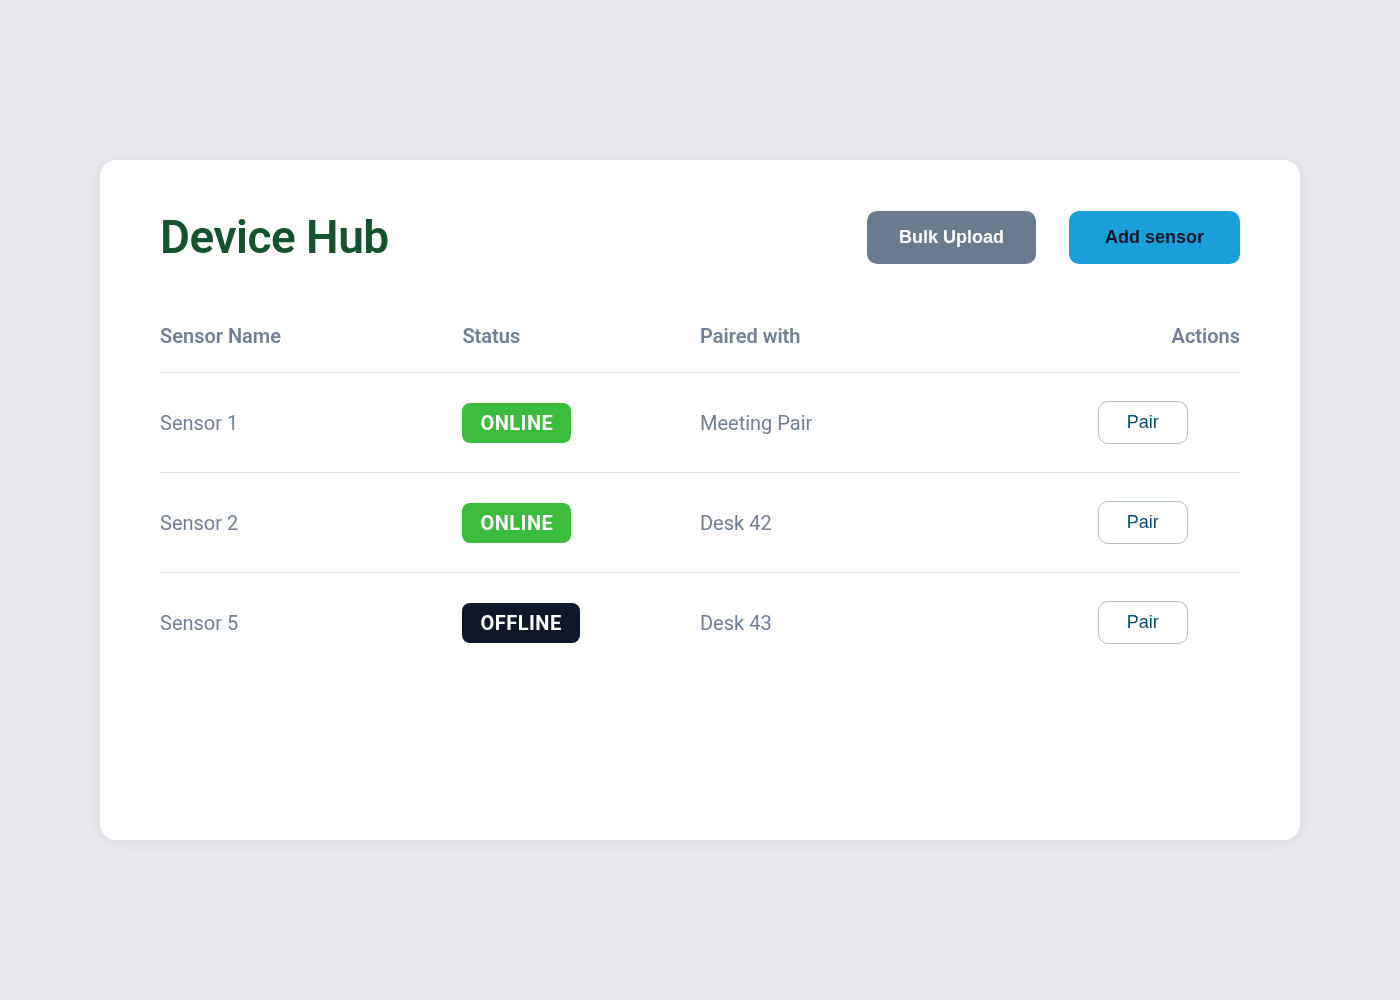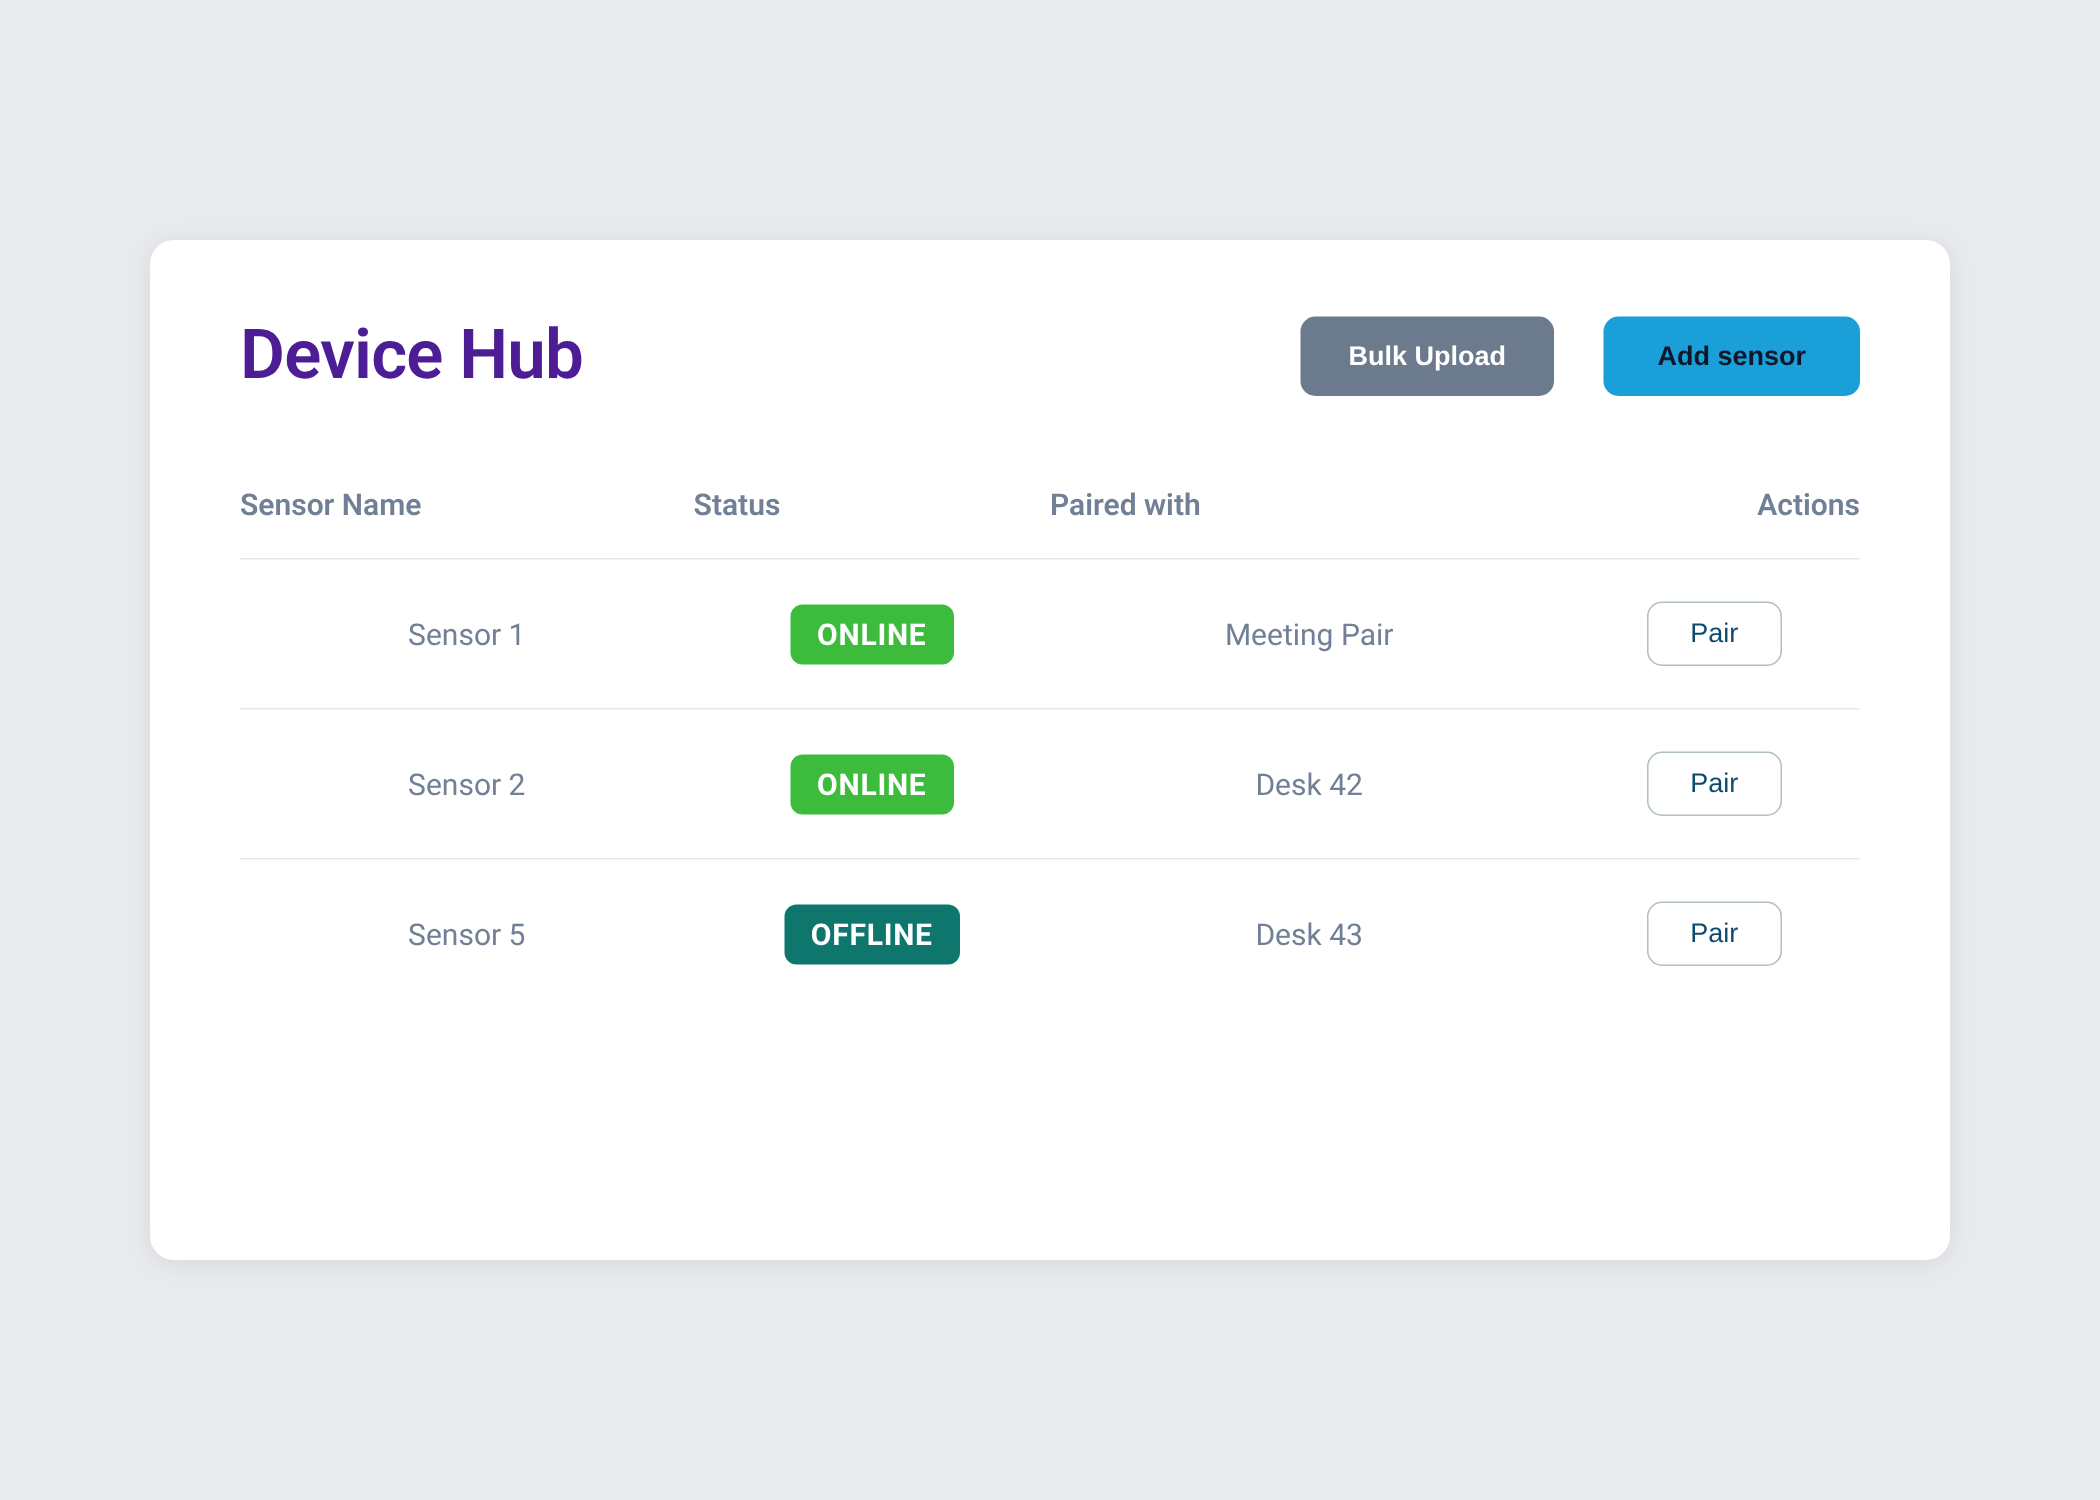--- a/index.html
+++ b/index.html
@@ -30,21 +30,21 @@
     .header {
       display: flex;
       align-items: center;
       justify-content: space-between;
       margin-bottom: 36px;
     }
 
     .page-title {
       font-size: 46px;
       font-weight: 600;
-      color: #4c1d95;
+      color: #14532d;
       letter-spacing: -0.5px;
     }
 
     .header-actions {
       display: flex;
       gap: 33px;
     }
 
     .btn-bulk-upload {
       background-color: #6b7a8d;
@@ -86,21 +86,20 @@
     .table thead tr th:nth-child(2) { width: 22%; }
     .table thead tr th:nth-child(3) { width: 32%; }
     .table thead tr th:nth-child(4) { width: 18%; text-align: right; }
 
     .table tbody tr td {
       padding: 28px 0;
       font-size: 20px;
       color: #718096;
       border-bottom: 1.5px solid #e2e8f0;
       vertical-align: middle;
-      text-align: center;
     }
 
     .table tbody tr:last-child td {
       border-bottom: none;
     }
 
     .status-badge {
       display: inline-block;
       padding: 8px 18px;
       border-radius: 8px;
@@ -108,21 +107,21 @@
       font-weight: 700;
       letter-spacing: 0.5px;
       color: #ffffff;
     }
 
     .status-online {
       background-color: #3dbb3d;
     }
 
     .status-offline {
-      background-color: #0f766e;
+      background-color: #0f172a;
     }
 
     .btn-pair {
       background-color: #ffffff;
       color: #0c4a6e;
       border: 1.5px solid #b0bec5;
       border-radius: 10px;
       padding: 10px 28px;
       font-size: 18px;
       font-weight: 500;

